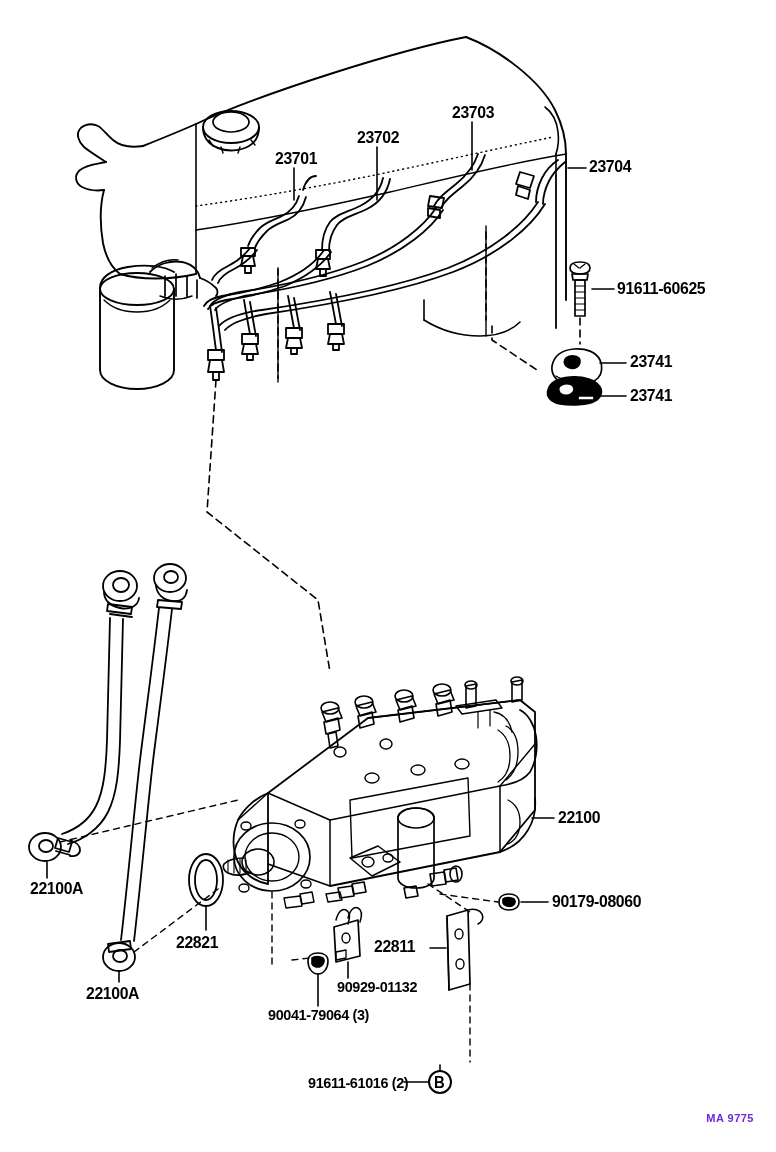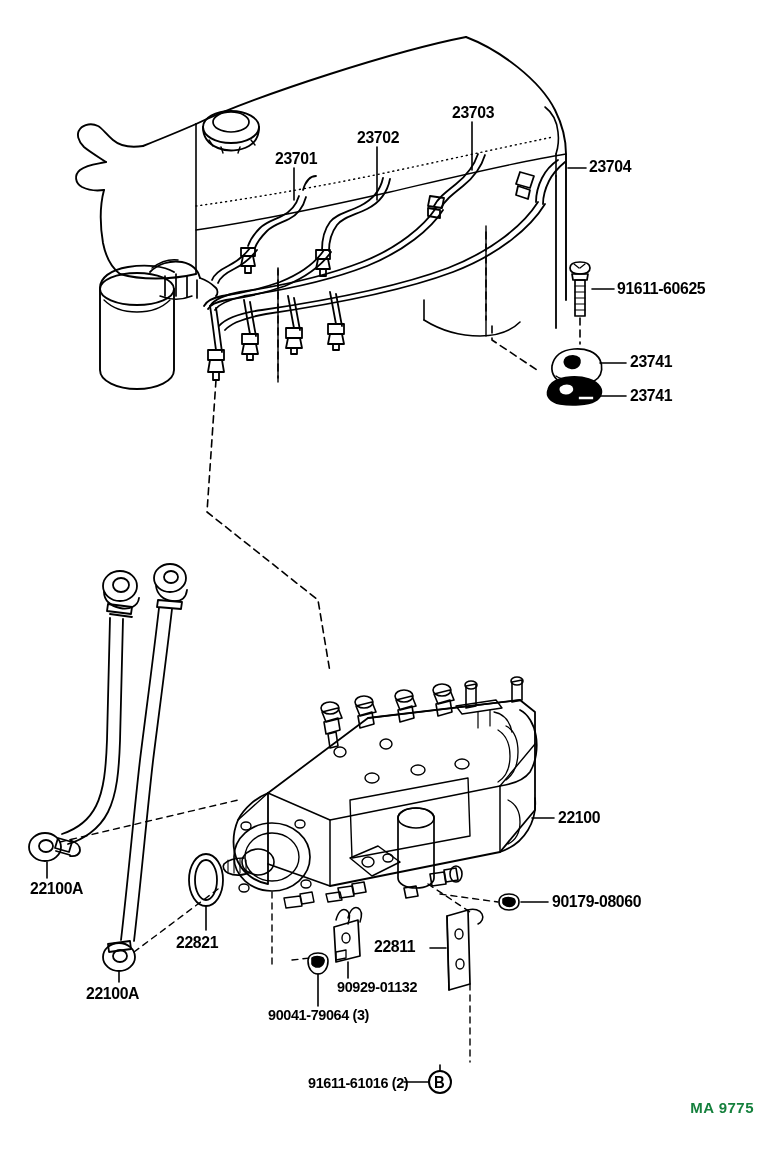--- a/index.html
+++ b/index.html
@@ -30,26 +30,26 @@
     letter-spacing: -0.4px;
     color: #000;
     white-space: nowrap;
     line-height: 1;
     transform: scaleX(0.93);
     transform-origin: left center;
   }
   .lbl.sm { font-size: 15.5px; }
   .footer-code {
     position: absolute;
-    right: 22px; bottom: 36px;
+    right: 22px; bottom: 28px;
     font-family: "Liberation Sans", sans-serif;
     font-weight: bold;
-    font-size: 15px;
+    font-size: 11px;
     letter-spacing: 0.5px;
-    color: #15803d;
+    color: #6d28d9;
     white-space: nowrap;
   }
 </style>
 </head>
 <body>
 
 <div id="diagram-root">
 
   <svg class="art" viewBox="0 0 776 1152">
     <g fill="none" stroke="#000" stroke-width="1.7" stroke-linecap="round" stroke-linejoin="round">

